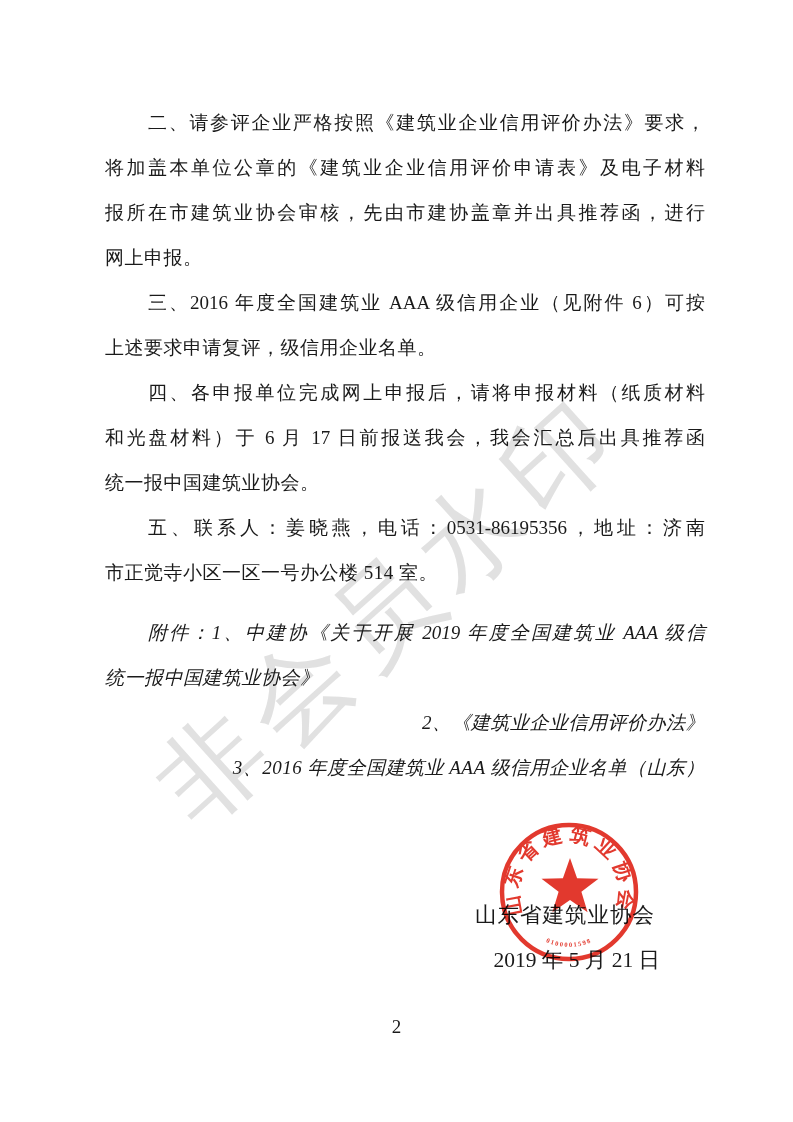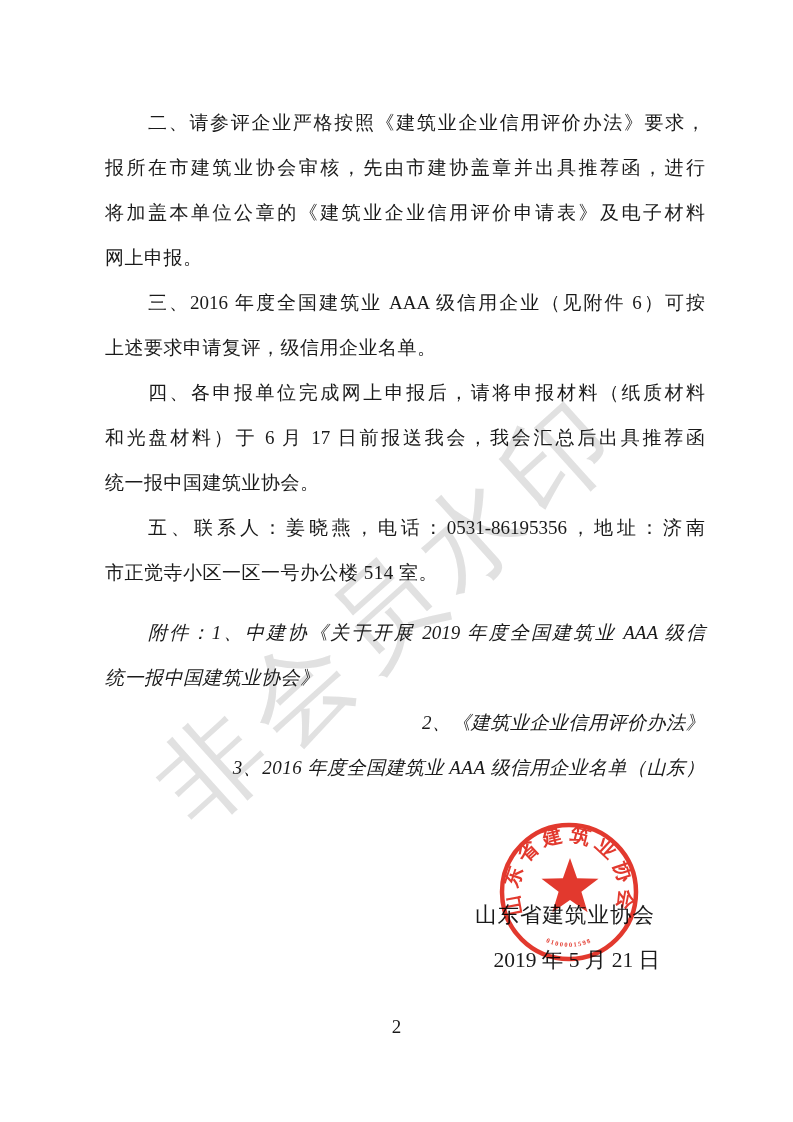--- a/index.html
+++ b/index.html
@@ -62,22 +62,22 @@
 </style>
 </head>
 <body>
 
 <div class="page">
 
   <div class="watermark">非会员水印</div>
 
   <div class="content">
     <div class="line jfull ind2">二、请参评企业严格按照《建筑业企业信用评价办法》要求，</div>
+    <div class="line jfull">将加盖本单位公章的《建筑业企业信用评价申请表》及电子材料</div>
     <div class="line jfull">报所在市建筑业协会审核，先由市建协盖章并出具推荐函，进行</div>
-    <div class="line jfull">将加盖本单位公章的《建筑业企业信用评价申请表》及电子材料</div>
     <div class="line">网上申报。</div>
     <div class="line jfull ind2">三、2016 年度全国建筑业 AAA 级信用企业（见附件 6）可按</div>
     <div class="line">上述要求申请复评，级信用企业名单。</div>
     <div class="line jfull ind2">四、各申报单位完成网上申报后，请将申报材料（纸质材料</div>
     <div class="line jfull">和光盘材料）于 6 月 17 日前报送我会，我会汇总后出具推荐函</div>
     <div class="line">统一报中国建筑业协会。</div>
     <div class="line jfull ind2">五、联系人：姜晓燕，电话：0531-86195356，地址：济南</div>
     <div class="line">市正觉寺小区一区一号办公楼 514 室。</div>
 
     <div class="attachments">

